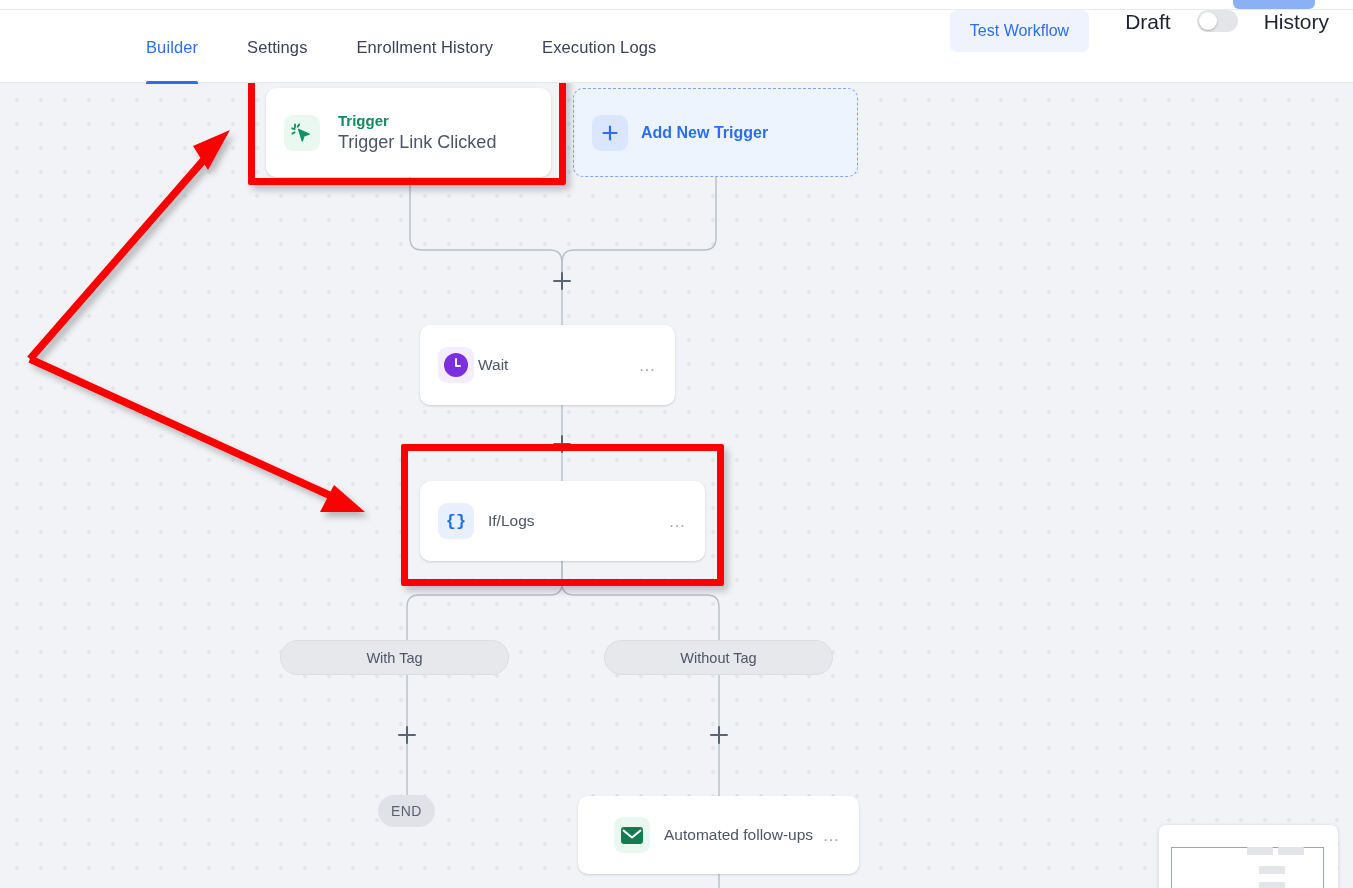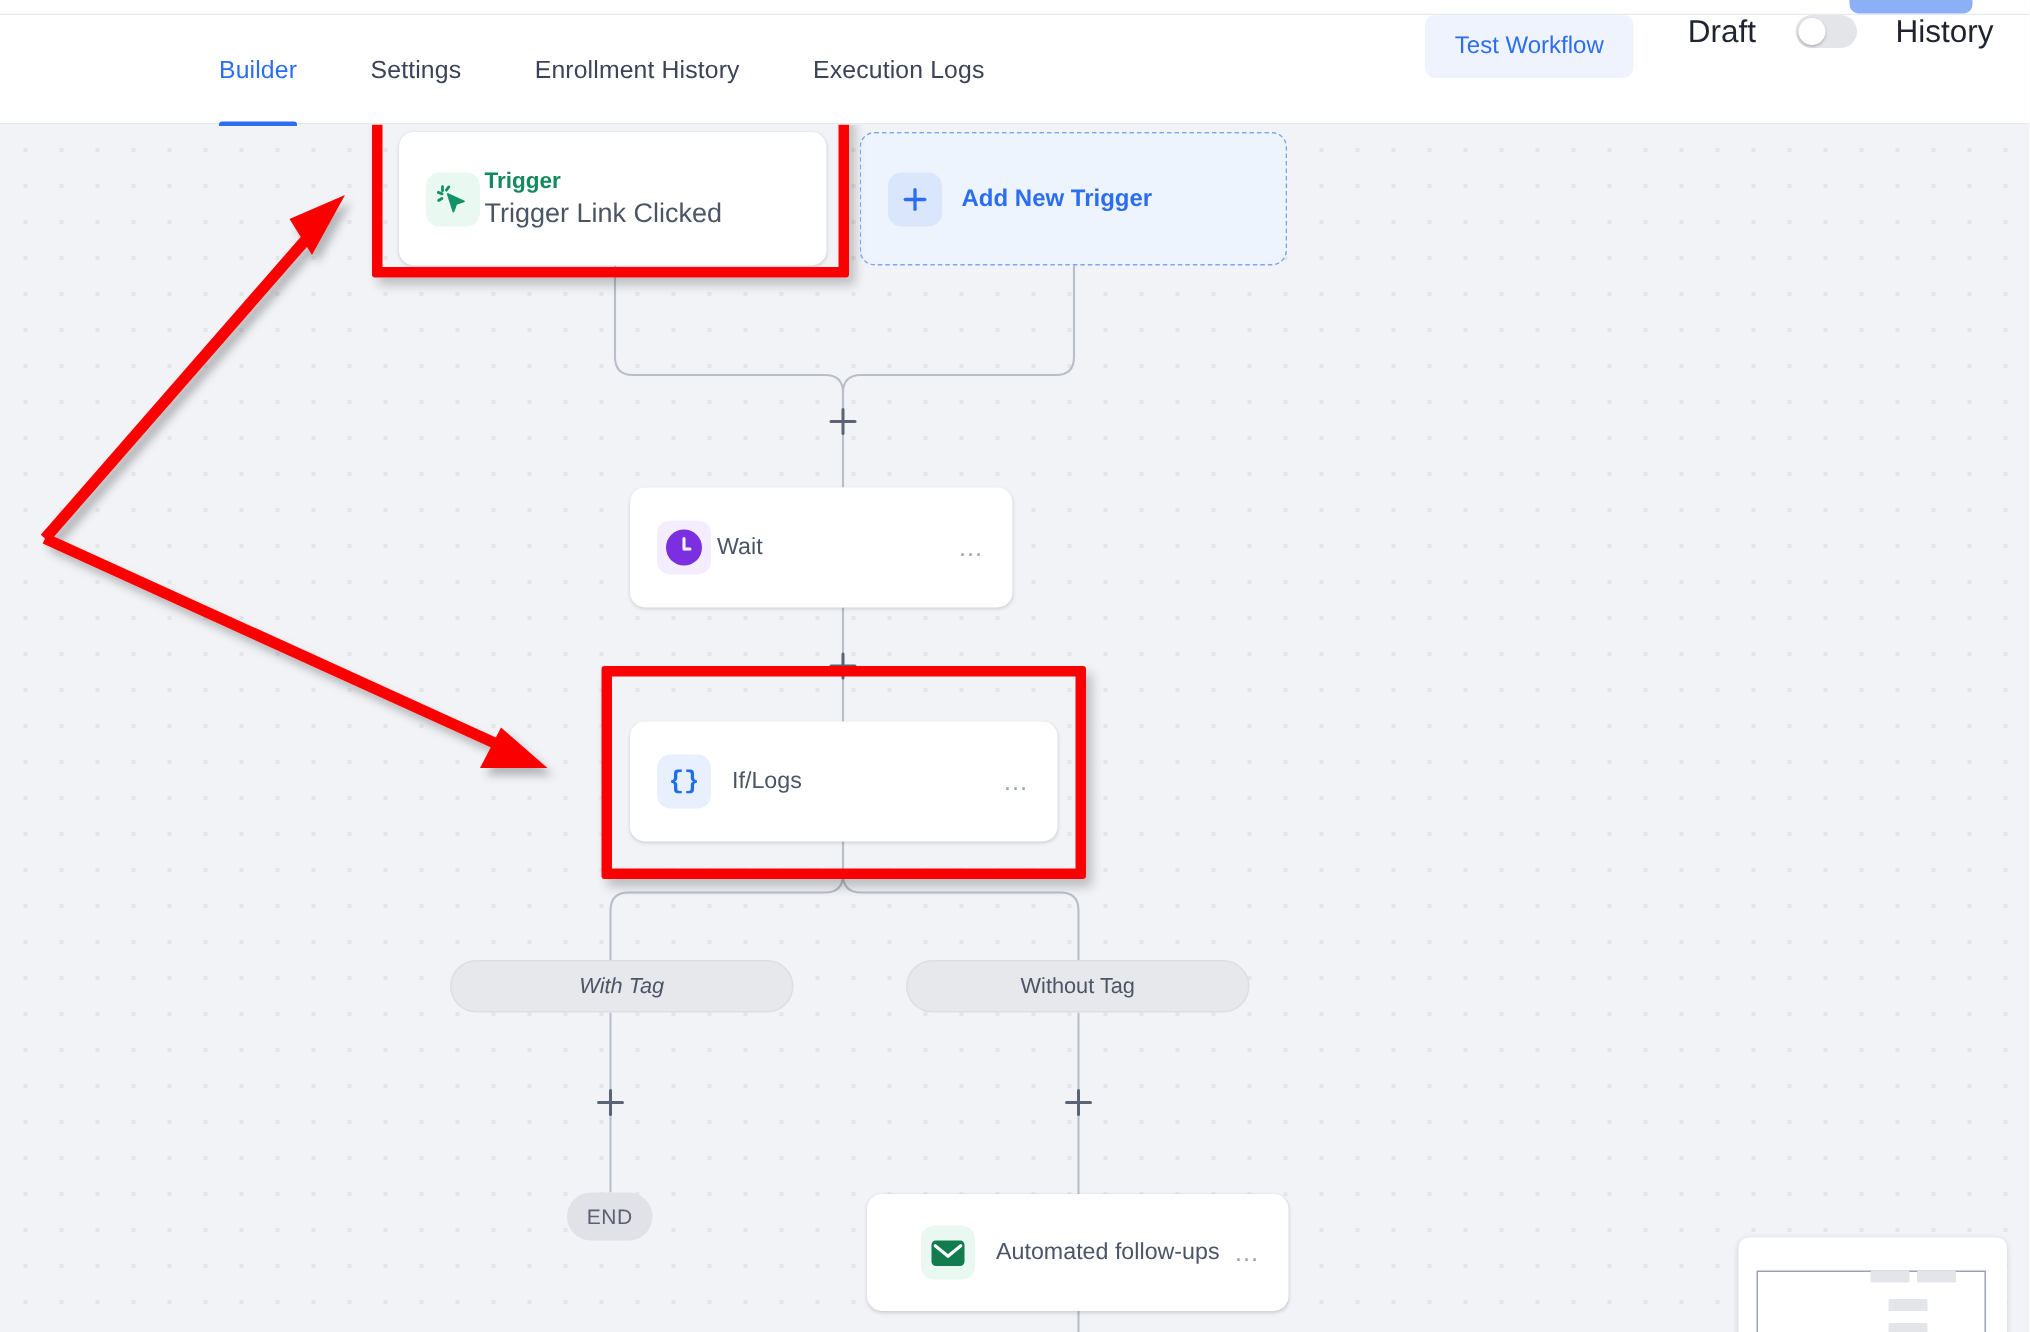--- a/index.html
+++ b/index.html
@@ -94,21 +94,21 @@
   .node-label { font-size: 15.5px; color: #4c5565; }
   .node-dots {
     position: absolute; right: 18px; top: 50%; transform: translateY(-50%);
     color: #9aa2b1; font-size: 17px; letter-spacing: 1.5px; line-height: 1;
     cursor: pointer;
   }
 
   
   #trigger-node {
     left: 266px; top: 5px; width: 285px; height: 89px;
-    padding: 0 18px; gap: 3px;
+    padding: 0 18px; gap: 18px;
   }
   .trigger-texts { display: flex; flex-direction: column; gap: 3px; }
   .trigger-title { font-size: 15px; color: #128a5e; font-weight: bold; }
   .trigger-sub { font-size: 18px; color: #4c5565; }
   .icon-green-bg { background: #e9f8f0; }
 
   
   #add-trigger-node {
     position: absolute; left: 573px; top: 5px; width: 285px; height: 89px;
     background: #eef4fe; border: 1.6px dashed #7aa7f0; border-radius: 10px;
@@ -145,21 +145,21 @@
   #email-node { left: 578px; top: 713px; width: 281px; height: 78px; padding: 0 36px; gap: 14px; }
   .envelope { width: 24px; height: 19px; }
 
   
   .branch-pill {
     position: absolute; height: 35px; background: #e7e8ec;
     border: 1px solid #dcdee3; border-radius: 18px;
     display: flex; align-items: center; justify-content: center;
     font-size: 14.5px; color: #4c5565; cursor: pointer;
   }
-  #pill-with-tag { left: 300px; top: 557px; width: 229px; font-style: italic; }
+  #pill-with-tag { left: 280px; top: 557px; width: 229px; }
   #pill-without-tag { left: 604px; top: 557px; width: 229px; }
 
   
   #end-pill {
     position: absolute; left: 378px; top: 712px; width: 57px; height: 32px;
     background: #e0e2e7; border-radius: 16px;
     display: flex; align-items: center; justify-content: center;
     font-size: 14px; color: #5b6170; letter-spacing: .4px;
   }
 

